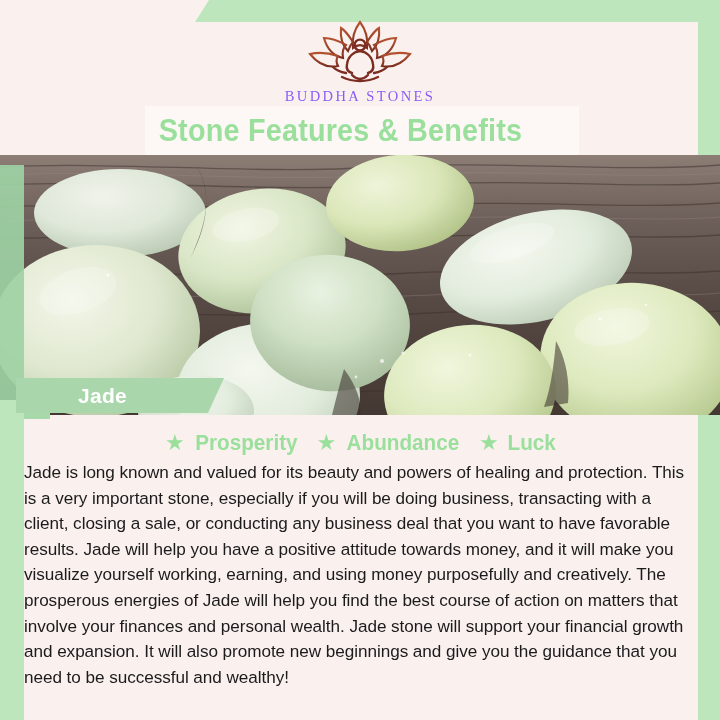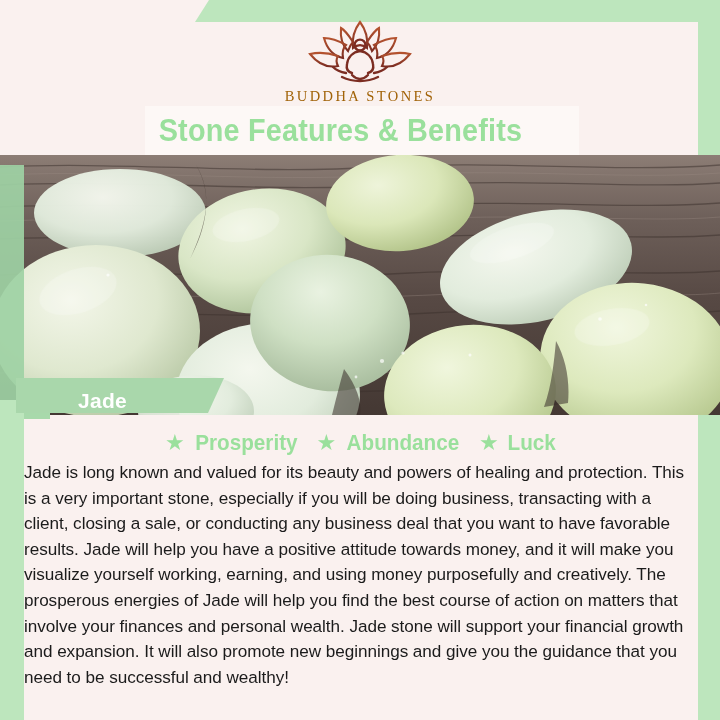--- a/index.html
+++ b/index.html
@@ -94,21 +94,21 @@
     align-items: center;
     justify-content: flex-start;
     z-index: 4;
   }
   .brand-mark { width: 128px; height: 72px; display: block; }
   .brand-name {
     margin-top: 2px;
     font-family: "Liberation Serif", serif;
     font-size: 14.5px;
     letter-spacing: 2.4px;
-    color: #a16207;
+    color: #8b5cf6;
     font-weight: 400;
   }
 
   
   .title-band {
     position: absolute;
     top: 106px;
     left: 145px;
     width: 434px;
     height: 49px;
@@ -144,21 +144,21 @@
   
   .jade-banner {
     position: absolute;
     top: 378px;
     left: 16px;
     width: 208px;
     height: 35px;
     background: #a9d7ab;
     clip-path: polygon(0 0, 100% 0, calc(100% - 16px) 100%, 0 100%);
     display: flex;
-    align-items: flex-end;
+    align-items: center;
     z-index: 5;
   }
   .jade-banner-text {
     margin-left: 62px;
     font-size: 21px;
     font-weight: bold;
     color: #ffffff;
     letter-spacing: .3px;
   }
 

